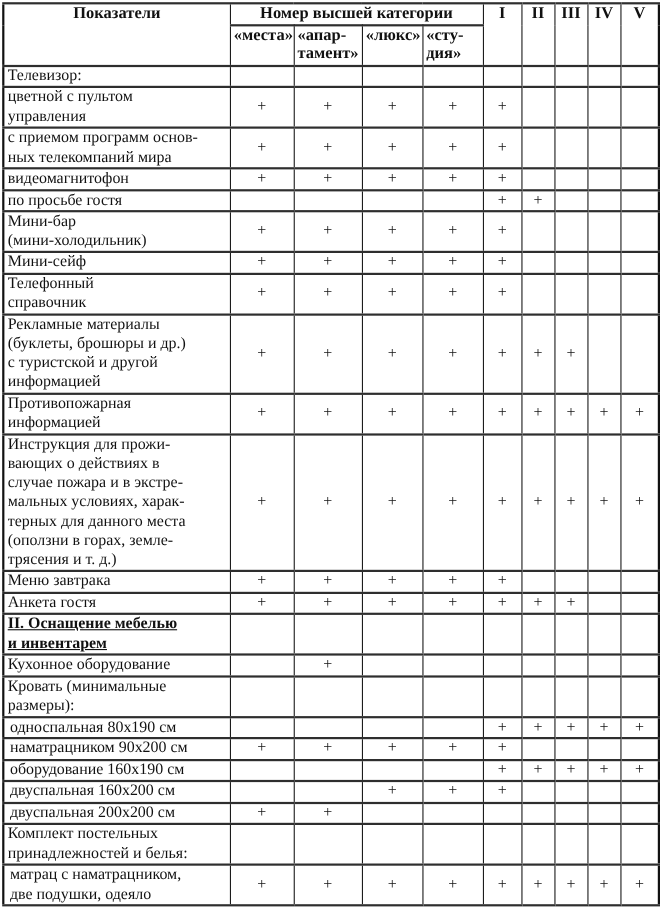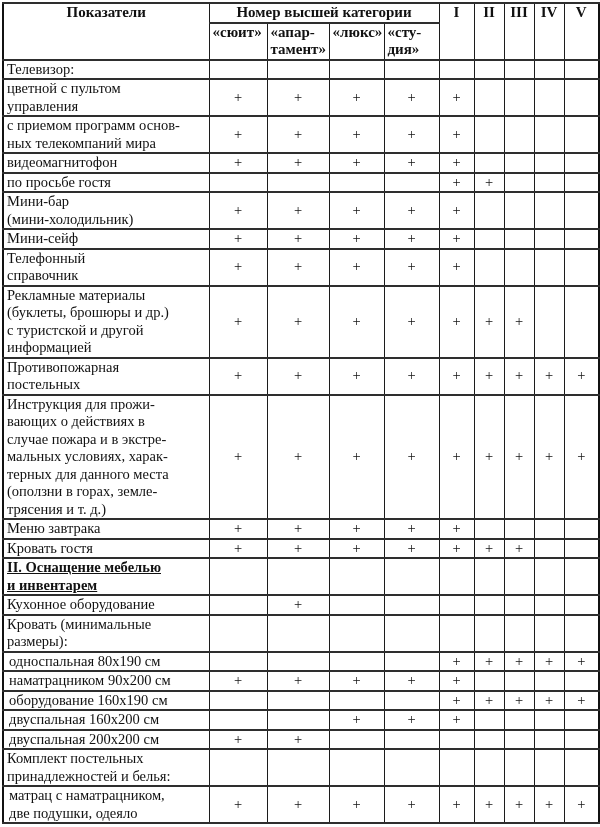--- a/index.html
+++ b/index.html
@@ -90,21 +90,21 @@
       <tr>
         <th rowspan="2">Показатели</th>
         <th colspan="4">Номер высшей категории</th>
         <th rowspan="2">I</th>
         <th rowspan="2">II</th>
         <th rowspan="2">III</th>
         <th rowspan="2">IV</th>
         <th rowspan="2">V</th>
       </tr>
       <tr>
-        <th class="subcat">«сюит»</th>
+        <th class="subcat">«места»</th>
         <th class="subcat">«апар-
 тамент»</th>
         <th class="subcat">«люкс»</th>
         <th class="subcat">«сту-
 дия»</th>
       </tr>
     </thead>
     <tbody>
         <tr>
     <td class="label-cell">Телевизор:</td>
@@ -225,21 +225,21 @@
           <td class="mark-cell">+</td>
           <td class="mark-cell">+</td>
           <td class="mark-cell">+</td>
           <td class="mark-cell">+</td>
           <td class="mark-cell">+</td>
           <td class="mark-cell"></td>
           <td class="mark-cell"></td>
         </tr>
         <tr>
     <td class="label-cell">Противопожарная
-постельных</td>
+информацией</td>
 
   <td class="mark-cell">+</td>
           <td class="mark-cell">+</td>
           <td class="mark-cell">+</td>
           <td class="mark-cell">+</td>
           <td class="mark-cell">+</td>
           <td class="mark-cell">+</td>
           <td class="mark-cell">+</td>
           <td class="mark-cell">+</td>
           <td class="mark-cell">+</td>
@@ -270,21 +270,21 @@
           <td class="mark-cell">+</td>
           <td class="mark-cell">+</td>
           <td class="mark-cell">+</td>
           <td class="mark-cell">+</td>
           <td class="mark-cell"></td>
           <td class="mark-cell"></td>
           <td class="mark-cell"></td>
           <td class="mark-cell"></td>
         </tr>
         <tr>
-    <td class="label-cell">Кровать гостя</td>
+    <td class="label-cell">Анкета гостя</td>
 
   <td class="mark-cell">+</td>
           <td class="mark-cell">+</td>
           <td class="mark-cell">+</td>
           <td class="mark-cell">+</td>
           <td class="mark-cell">+</td>
           <td class="mark-cell">+</td>
           <td class="mark-cell">+</td>
           <td class="mark-cell"></td>
           <td class="mark-cell"></td>

